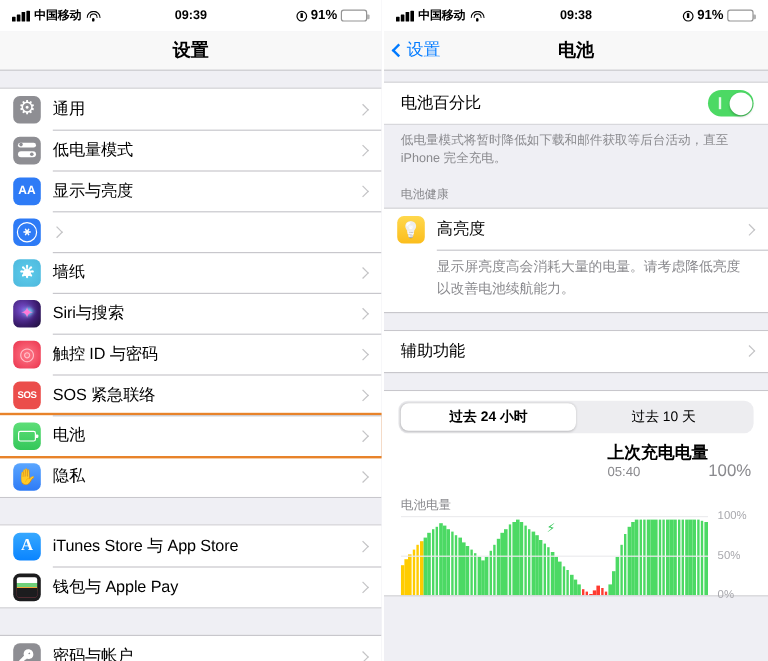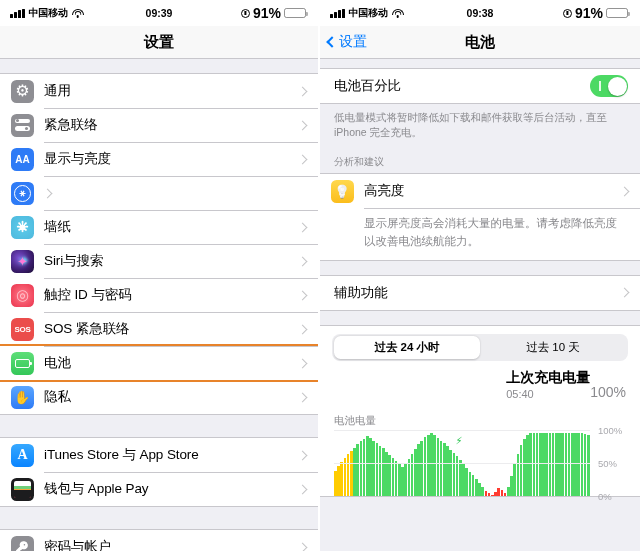--- a/index.html
+++ b/index.html
@@ -38,21 +38,21 @@
   .wifi span:nth-child(1){ width:12px; height:6px; bottom:3px;}
   .wifi span:nth-child(2){ width:7px; height:3.6px; bottom:3px;}
   .wifi span:nth-child(3){ width:2.6px; height:2.6px; bottom:0; background:#000;
     border-radius:50%; border:none;}
   .sb-time { position:absolute; left:0; right:0; text-align:center; font-size:10.5px; }
   .sb-right { margin-left:auto; display:flex; align-items:center; gap:3px; z-index:2; }
   .lockicon { width:9px; height:9px; border:1.2px solid #000; border-radius:50%;
     position:relative; }
   .lockicon:after { content:""; position:absolute; left:50%; top:1.4px;
     transform:translateX(-50%); width:1.2px; height:4px; background:#000; }
-  .batt-pct { font-size:14px; }
+  .batt-pct { font-size:11px; }
   .batt { width:22px; height:10px; border:1px solid rgba(0,0,0,.42);
     border-radius:2.4px; position:relative; padding:1px; }
   .batt:after { content:""; position:absolute; right:-3px; top:3px;
     width:1.6px; height:4px; background:rgba(0,0,0,.3); border-radius:0 1px 1px 0; }
   .batt .fill { height:100%; border-radius:1.2px; }
 
   
   .navbar {
     height: 33px; background:#f8f8f8;
     display:flex; align-items:center; justify-content:center;
@@ -217,21 +217,21 @@
           <span class="label">通用</span>
           <span class="chev"></span>
         </div>
         <div class="row">
           <span class="icon ctrlicon">
             <i class="sld a"></i>
               <i class="sld b"></i>
               <i class="knob a"></i>
               <i class="knob b"></i>
           </span>
-          <span class="label">紧急联络</span>
+          <span class="label">低电量模式</span>
           <span class="chev"></span>
         </div>
         <div class="row">
           <span class="icon" style="background:#2e7bf6;font-size:10px">AA</span>
           <span class="label">显示与亮度</span>
           <span class="chev"></span>
         </div>
         <div class="row">
           <span class="icon" style="background:#2e7bf6">
             <span class="acc-circle">⚹</span>
@@ -341,21 +341,21 @@
         <div class="row plain">
           <span class="label">电池百分比</span>
           <span class="toggle on">
               <span class="kn"></span>
             </span>
         </div>
       </div>
 
       <div class="footnote">低电量模式将暂时降低如下载和邮件获取等后台活动，直至 iPhone 完全充电。</div>
 
-      <div class="secthead">分析和建议</div>
+      <div class="secthead">电池健康</div>
 
       <div class="group">
         <div class="row">
           <span class="icon bulb"></span>
           <span class="label" style="font-weight:normal">高亮度</span>
           <span class="chev"></span>
         </div>
         <div class="desc-in-group">显示屏亮度高会消耗大量的电量。请考虑降低亮度以改善电池续航能力。</div>
       </div>
 

